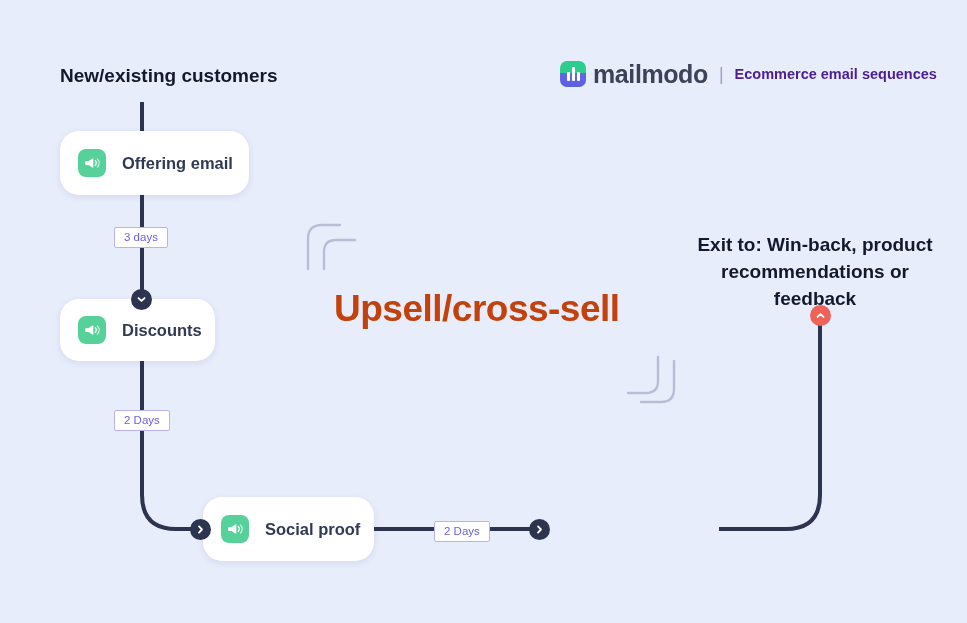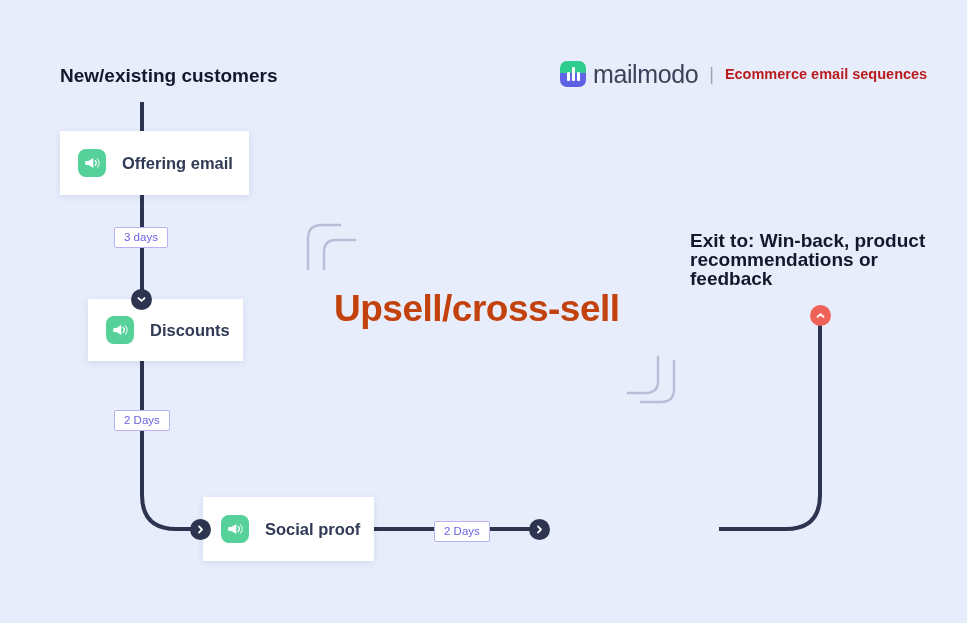--- a/index.html
+++ b/index.html
@@ -57,65 +57,66 @@
     border-radius: 1px;
   }
   .brand-mark i:nth-child(1) { height: 9px; }
   .brand-mark i:nth-child(2) { height: 14px; }
   .brand-mark i:nth-child(3) { height: 9px; }
   .brand-word {
     font-size: 25px;
     color: #3c4257;
     letter-spacing: -0.4px;
     margin-left: 7px;
-    font-weight: 400;
+    font-weight: 700;
   }
   .brand-sep {
     color: #9aa3b8;
     font-size: 18px;
     margin: 0 11px;
     font-weight: 300;
   }
   .brand-tag {
     font-size: 14.5px;
     font-weight: bold;
-    color: #b91c1c;
+    color: #4c1d95;
     white-space: nowrap;
   }
   
   .lane-title {
     position: absolute;
     font-size: 19px;
     font-weight: bold;
     color: #14182c;
     white-space: nowrap;
   }
   #title-customers { left: 60px; top: 65px; }
   #title-exit {
     left: 690px;
     top: 231px;
     width: 250px;
-    line-height: 19px;
+    text-align: center;
+    line-height: 27px;
     white-space: normal;
   }
   .big-title {
     position: absolute;
     left: 334px;
     top: 288px;
     font-size: 37px;
     font-weight: bold;
     color: #c2410c;
     letter-spacing: -0.5px;
     white-space: nowrap;
   }
   
   .node {
     position: absolute;
     background: #ffffff;
-    border-radius: 0;
+    border-radius: 19px;
     box-shadow: 0 2px 7px rgba(40, 50, 90, 0.10);
     display: flex;
     align-items: center;
     box-sizing: border-box;
     padding: 0 22px 0 18px;
   }
   .node-icon {
     width: 28px;
     height: 28px;
     border-radius: 8px;
@@ -126,21 +127,21 @@
     justify-content: center;
   }
   .node-label {
     font-size: 16.5px;
     font-weight: bold;
     color: #313a55;
     margin-left: 16px;
     white-space: nowrap;
   }
   #node-offering  { left: 60px;  top: 131px; width: 189px; height: 64px; }
-  #node-discounts { left: 60px;  top: 299px; width: 155px; height: 62px; margin-left: 28px; }
+  #node-discounts { left: 60px;  top: 299px; width: 155px; height: 62px; }
   #node-social    { left: 203px; top: 497px; width: 171px; height: 64px; }
   #node-nudge     { left: 543px; top: 497px; width: 176px; height: 64px; }
   
   .pill {
     position: absolute;
     background: #ffffff;
     border: 1px solid #b9b2f2;
     border-radius: 2px;
     color: #6b5fe0;
     font-size: 11.5px;

